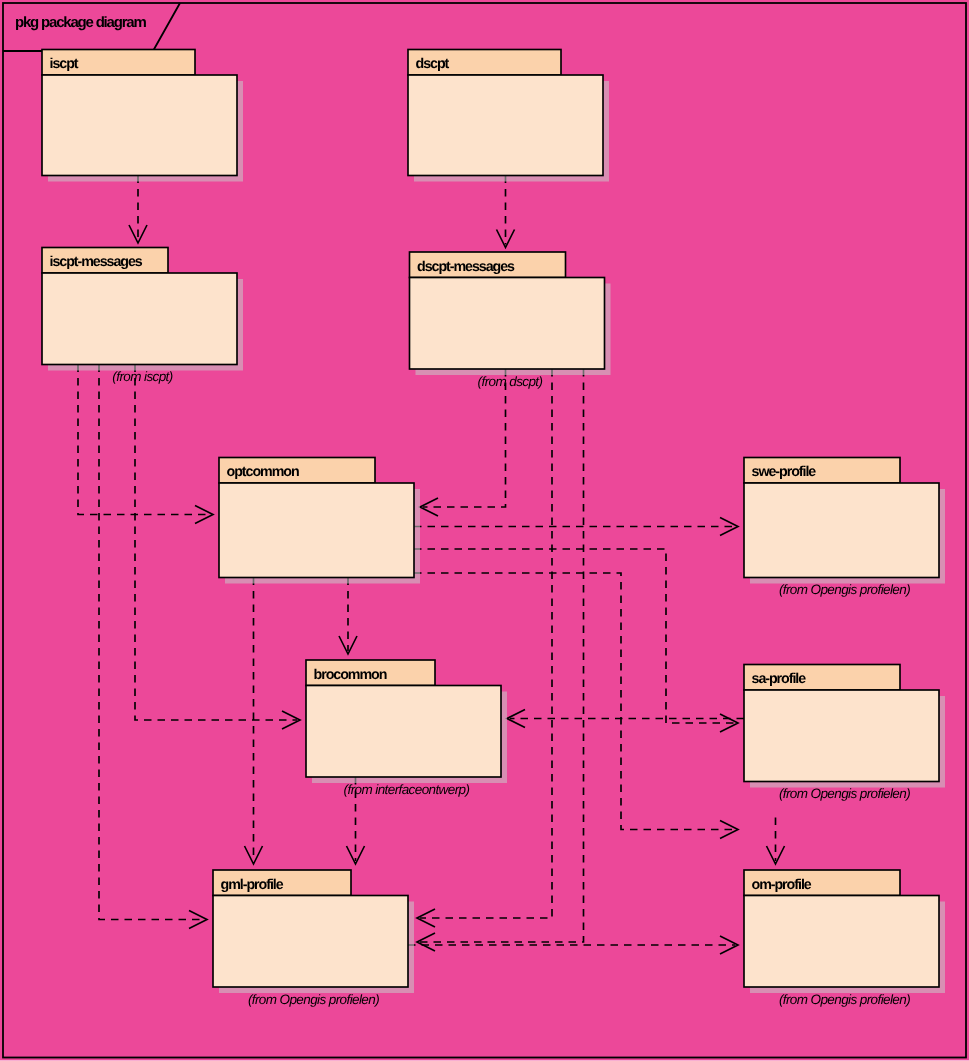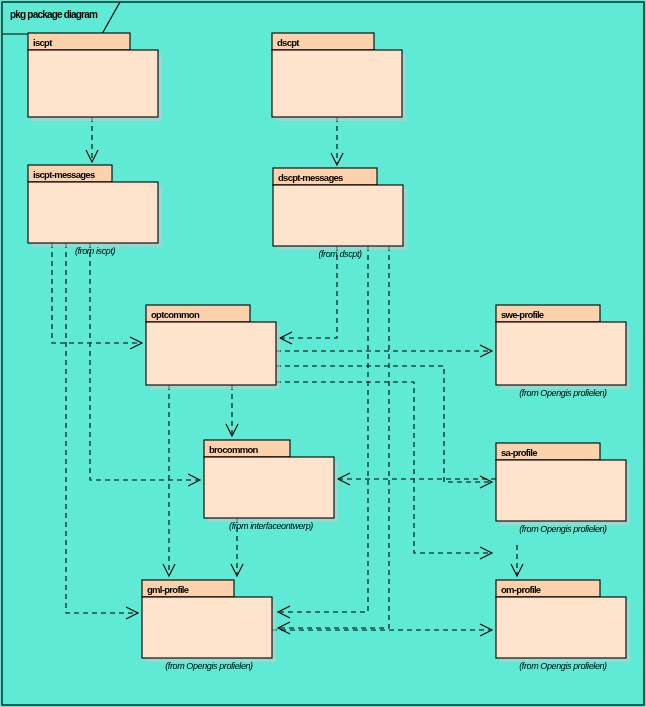--- a/index.html
+++ b/index.html
@@ -1,17 +1,17 @@
 <!DOCTYPE html>
 <html><head>
 <meta charset="utf-8">
 <style>
   html,body{margin:0;padding:0;background:#ffffff;}
   body{font-family:"Liberation Sans",sans-serif;}
-  #canvas{position:relative;width:646px;height:707px;background:#5eead4;overflow:hidden;}
+  #canvas{position:relative;width:646px;height:707px;background:#ec4899;overflow:hidden;}
   #diagram{position:absolute;left:0;top:0;width:646px;height:707px;}
   .frame-title-text{font-size:10px;font-weight:bold;fill:#000000;letter-spacing:-0.8px;}
   .pkg-name{font-size:9.5px;font-weight:bold;fill:#000000;letter-spacing:-0.7px;}
   .pkg-from{font-size:9px;font-style:italic;fill:#000000;letter-spacing:-0.4px;}
   .edge{stroke:#000000;stroke-width:1.1;fill:none;stroke-dasharray:5,4;}
   .arrowline{stroke:#000000;stroke-width:1.1;fill:none;}
   .pkg-body{fill:#fde3cc;stroke:#000000;stroke-width:1.1;}
   .pkg-tab{fill:#fbd2ab;stroke:#000000;stroke-width:1.1;}
   .pkg-shadow{fill:#c9c9c9;opacity:.55;}
   .frame-line{stroke:#000000;stroke-width:1.2;fill:none;}

